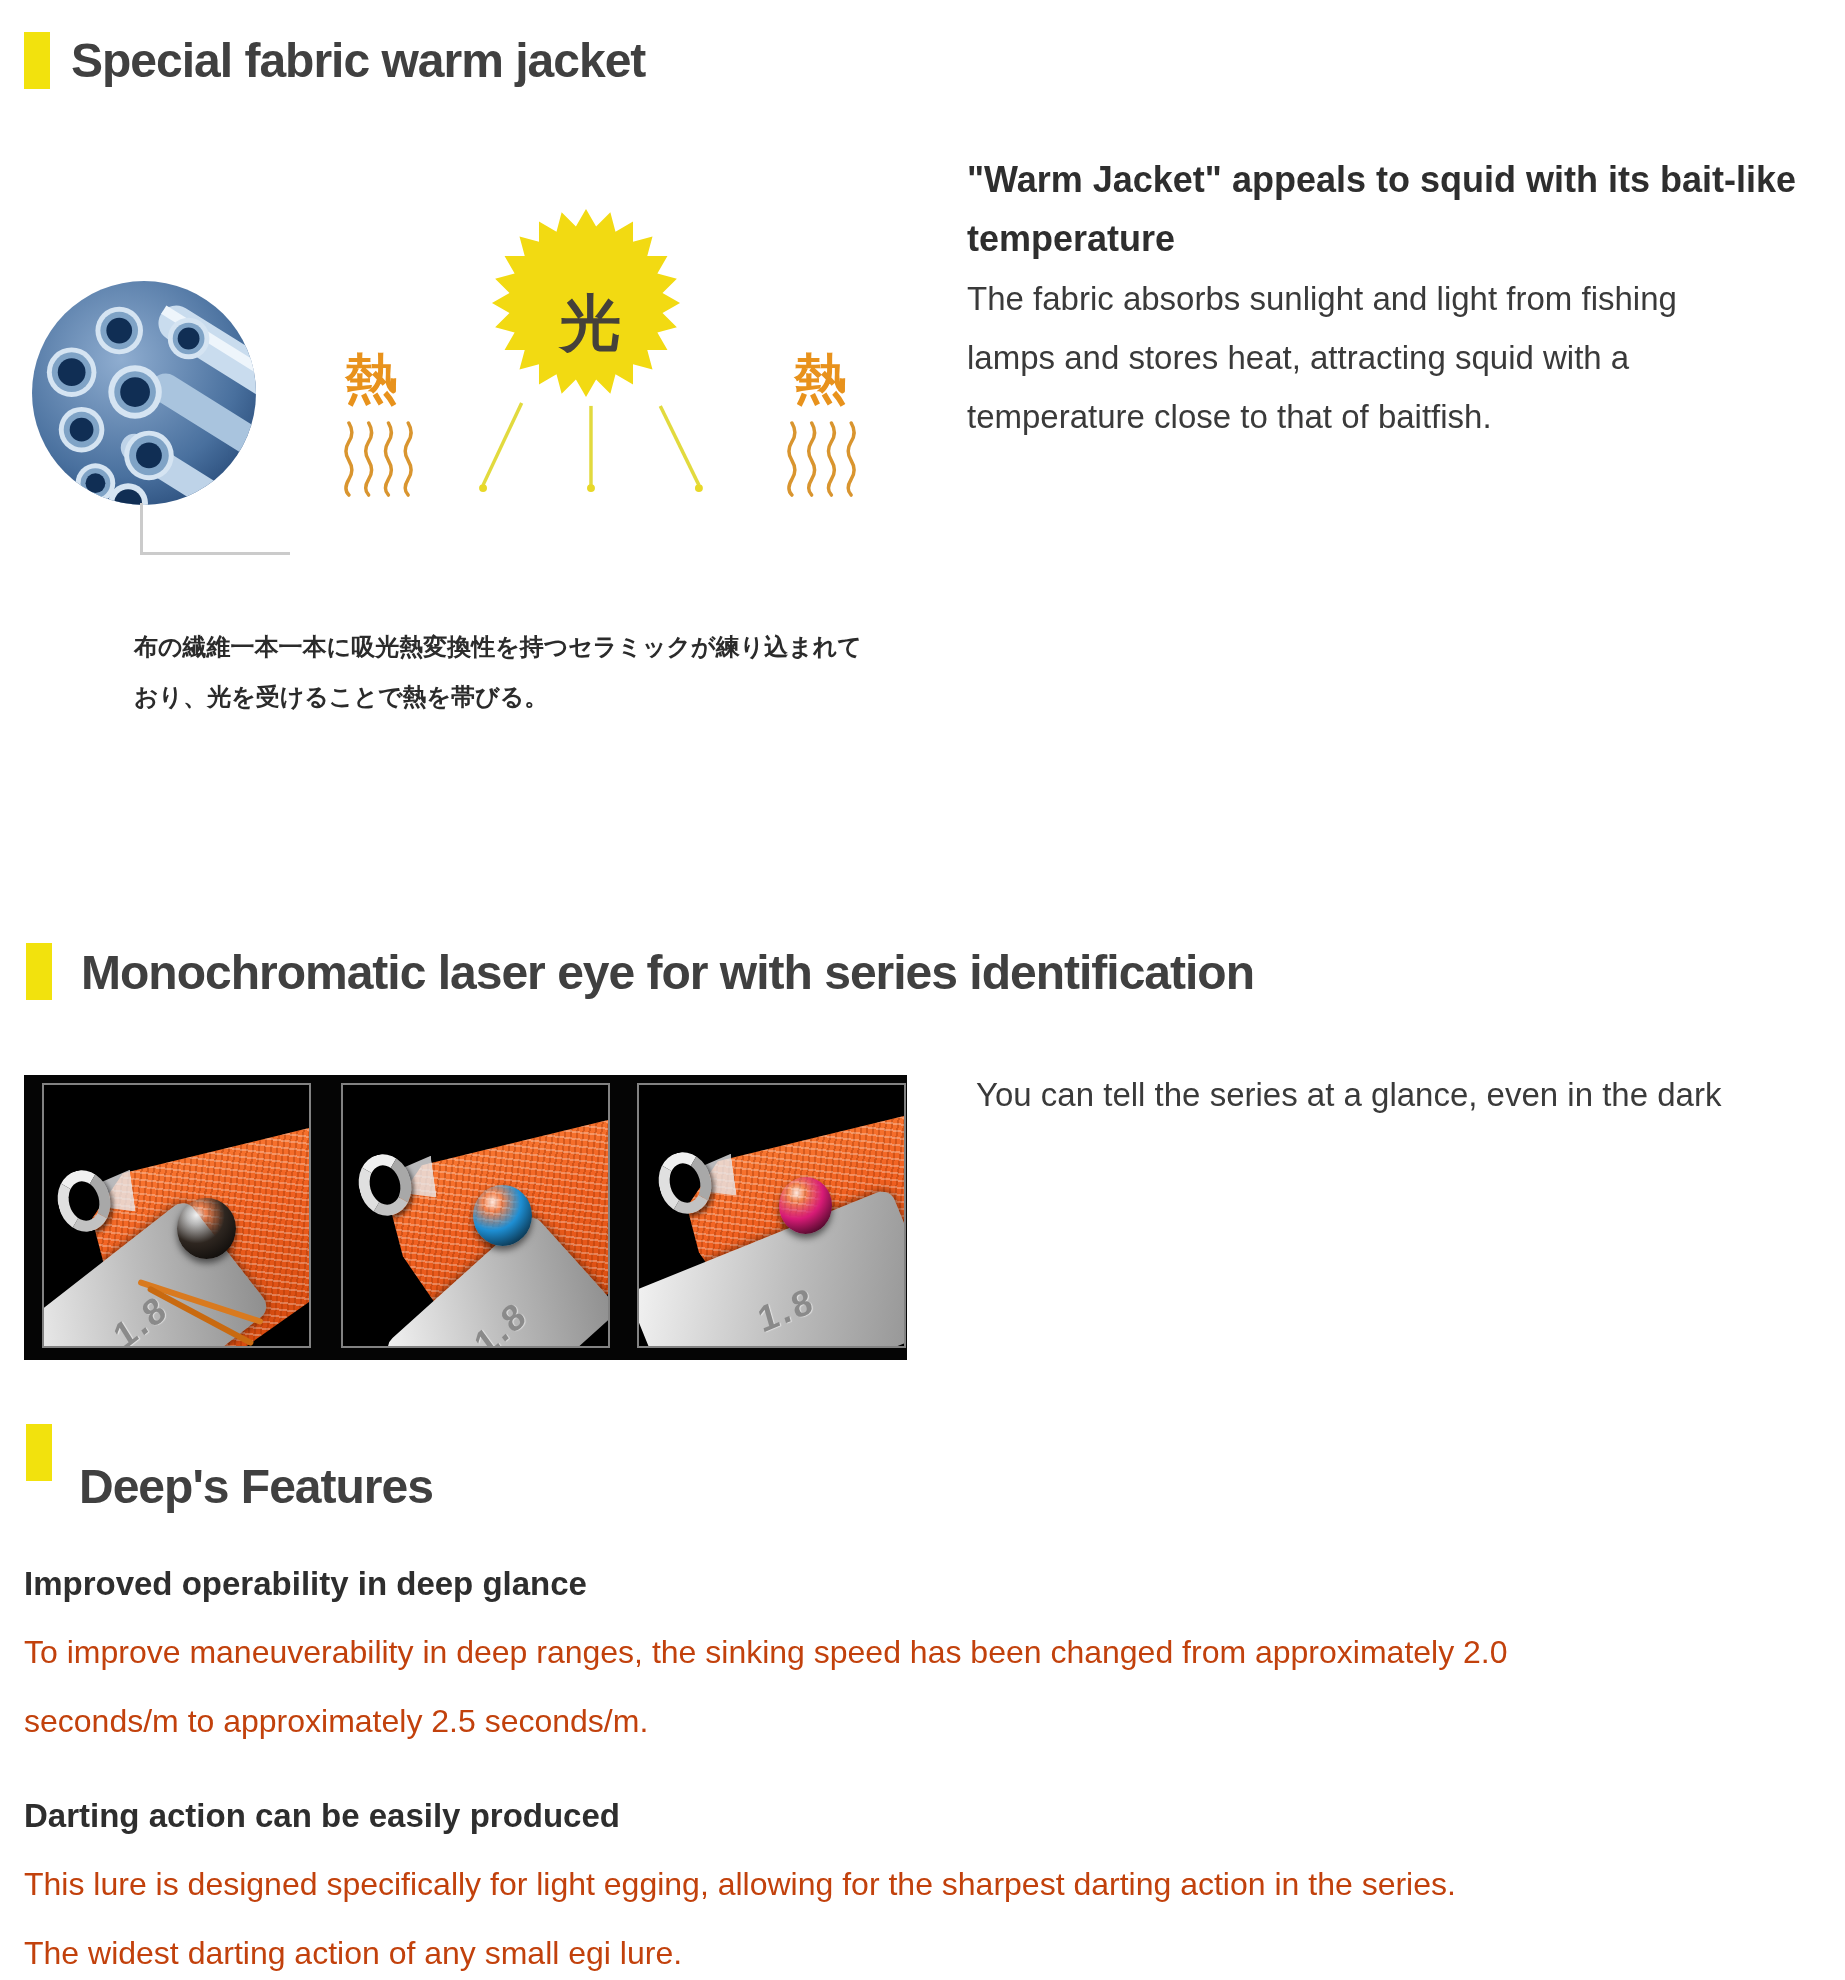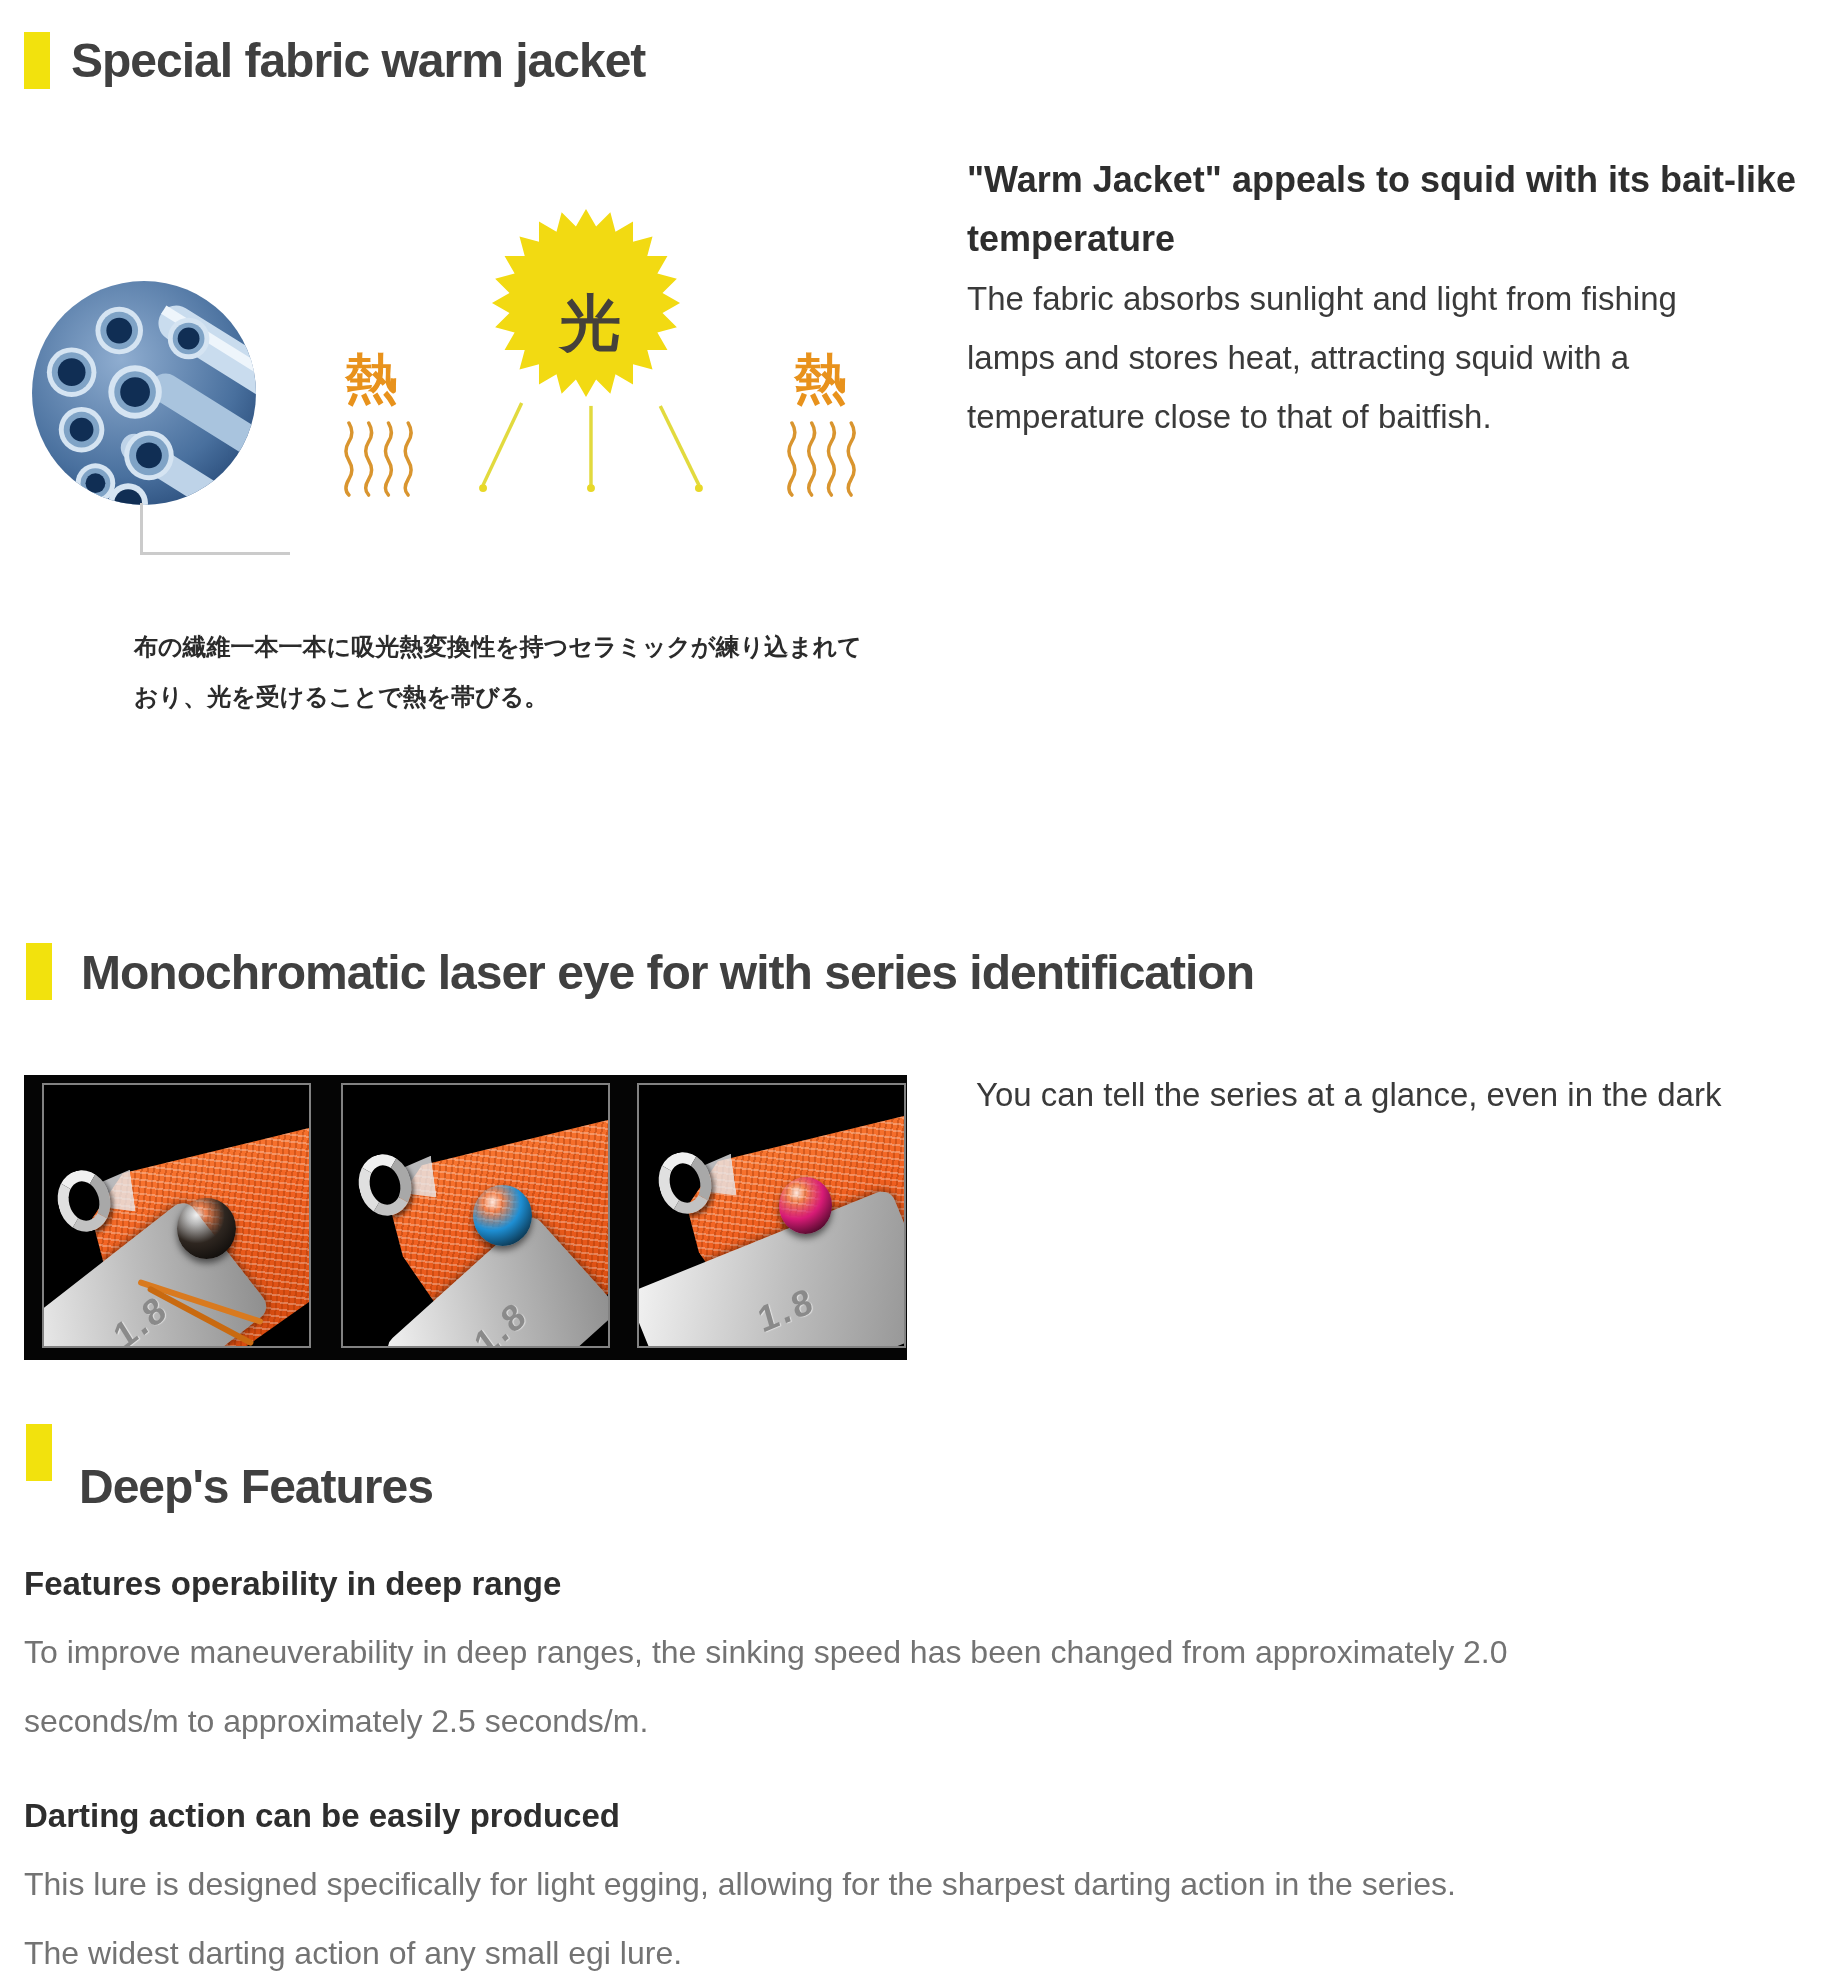--- a/index.html
+++ b/index.html
@@ -46,21 +46,21 @@
         clip-path:polygon(0 22%,100% 0,100% 100%,0 78%);transform:rotate(-8deg);}
   .sinker{position:absolute;background:linear-gradient(120deg,#f4f4f4,#bdbdbd 50%,#8d8d8d);
           border-radius:14px;display:flex;align-items:center;justify-content:center;
           box-shadow:0 0 10px rgba(0,0,0,.6);}
   .sinker span{font-size:36px;font-weight:bold;color:#8a8a8a;letter-spacing:3px;
                text-shadow:1px 1px 1px rgba(255,255,255,.55);transform:skewX(-6deg);}
   .strand{position:absolute;height:6px;background:#d97a1f;border-radius:3px;}
 
   
   .d3-head{font-size:33px;font-weight:bold;color:#2e2e2e;line-height:69px;white-space:nowrap;}
-  .d3-line{font-size:32px;color:#737373;line-height:69px;white-space:nowrap;}
+  .d3-line{font-size:32px;color:#c2410c;line-height:69px;white-space:nowrap;}
 </style>
 </head>
 <body>
 
 <div class="page">
 
   <span class="sec-bar" style="left:24px;top:32px;"></span>
   <h1 class="sec-head" style="left:71px;top:32px;">Special fabric warm jacket</h1>
 
   <div class="abs" style="left:0;top:0;width:950px;height:752px;">
@@ -211,21 +211,21 @@
       <div class="ring" style="left:20px;top:67px;"></div>
     </div>
   </div>
 
   <div class="abs single-line" style="left:976px;top:1069px;">You can tell the series at a glance, even in the dark</div>
 
   <span class="sec-bar" style="left:26px;top:1424px;"></span>
   <h1 class="sec-head" style="left:79px;top:1458px;">Deep's Features</h1>
 
   <div class="abs" style="left:24px;top:1549px;width:1762px;">
-    <div class="d3-head">Features operability in deep range</div>
+    <div class="d3-head">Improved operability in deep glance</div>
     <div class="d3-line">To improve maneuverability in deep ranges, the sinking speed has been changed from approximately 2.0</div>
     <div class="d3-line">seconds/m to approximately 2.5 seconds/m.</div>
     <div class="d3-head" style="margin-top:25px;">Darting action can be easily produced</div>
     <div class="d3-line">This lure is designed specifically for light egging, allowing for the sharpest darting action in the series.</div>
     <div class="d3-line">The widest darting action of any small egi lure.</div>
   </div>
 
 </div>
 
 

